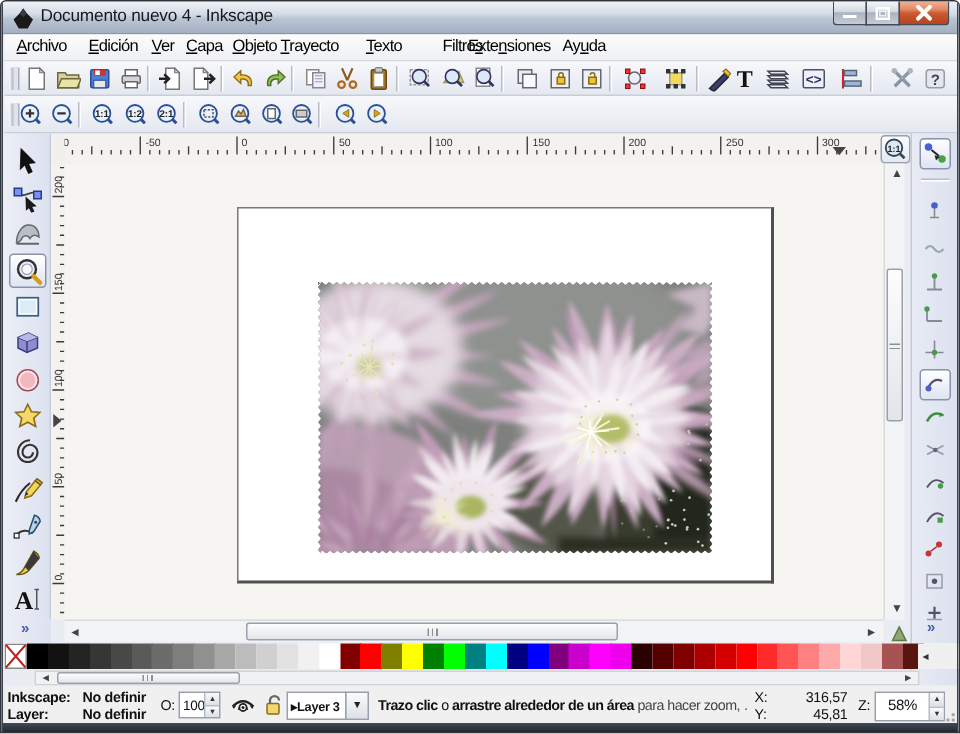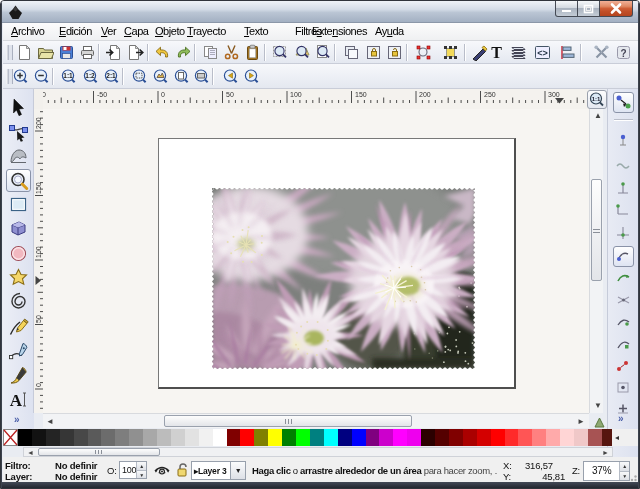--- a/index.html
+++ b/index.html
@@ -46,20 +46,21 @@
 .spin .up,.spin .dn{position:absolute;right:0;width:10px;height:50%;background:linear-gradient(#f8f9fa,#dde0e6);border-left:1px solid #b6bcc6;font-size:5px;color:#333;text-align:center;line-height:8px}
 .spin .dn{bottom:0;border-top:1px solid #b6bcc6}
 #msg{letter-spacing:-0.35px;white-space:nowrap}
 </style></head><body>
 <div id="win">
 <div id="title" class="abs">
       <svg class="abs" style="left:7px;top:4px" width="15" height="15" viewBox="0 0 15 15">
         <path d="M7.5,0.5 L10,4 L14,8 L10.5,14 L4.5,14 L1,8 L5,4 Z" fill="#1a1a1a"></path>
         <path d="M7.5,1 L5.2,4.4 L7.5,6.5 L9.8,4.4 Z" fill="#3a3a3a"></path>
       </svg>
+      <span class="abs txt">Documento nuevo 4 - Inkscape</span>
       <div class="capbtn abs" id="bmin"><svg width="21" height="15">
           <path d="M6,10 h9" stroke="#fff" stroke-width="2"></path>
         </svg></div>
       <div class="capbtn abs" id="bmax"><svg width="21" height="15">
           <rect x="6.5" y="4.5" width="8" height="7" fill="none" stroke="#fff" stroke-width="1.6"></rect>
           <rect x="8.5" y="6.5" width="4" height="3" fill="none" stroke="#eee" stroke-width="1"></rect>
         </svg></div>
       <div class="capbtn abs" id="bclose"><svg width="32" height="15">
           <path d="M12,3.5 L20,11.5 M20,3.5 L12,11.5" stroke="#fff" stroke-width="2.6" stroke-linecap="round"></path>
         </svg></div>
@@ -738,21 +739,21 @@
       <div class="abs" style="left:598.8px;top:0;width:14.4px;height:17px;background:#57160f"></div>
       <div class="abs" style="left:609px;top:0;width:27px;height:17px;background:#f0f0f0;color:#333;font-size:8px;padding:4px 0 0 3px">◂</div>
     </div>
     <div id="palscroll" class="abs">
       <div class="sbarrow abs" style="left:3px;top:0;font-size:7px;line-height:9px">◄</div>
       <div class="sbthumb abs" style="left:14px;top:0px;width:122px;height:8px"></div>
       <div class="hgrip abs" style="left:71px;top:2px;height:4px"></div>
       <div class="sbarrow abs" style="right:3px;top:0;font-size:7px;line-height:9px">►</div>
     </div>
     <div id="status" class="abs">
-      <b class="abs" style="left:2px;top:3px">Filtro:</b>
+      <b class="abs" style="left:2px;top:3px">Inkscape:</b>
       <b class="abs" style="left:52px;top:3px">No definir</b>
       <b class="abs" style="left:2px;top:14px">Layer:</b>
       <b class="abs" style="left:52px;top:14px">No definir</b>
       <span class="abs" style="left:104px;top:8px">O:</span>
       <div class="spin abs" style="left:116px;top:4px;width:28px;height:18px">
         <span class="abs" style="left:2px;top:3px">100</span>
         <div class="up">▲</div>
         <div class="dn">▼</div>
       </div>
       <svg class="abs" style="left:151px;top:6px" width="16" height="14" viewBox="0 0 16 14">
@@ -762,28 +763,28 @@
         <circle cx="8" cy="8.6" r="1" fill="#222"></circle>
       </svg>
       <svg class="abs" style="left:172px;top:5px" width="14" height="16" viewBox="0 0 14 16">
         <rect x="3" y="7" width="8" height="7" rx="1" fill="#f0d870" stroke="#8a6d14"></rect>
         <path d="M5,7 V5 a3,3 0 0 1 6,0" fill="none" stroke="#666" stroke-width="1.5"></path>
       </svg>
       <div class="abs" style="left:188px;top:4px;width:40px;height:19px;background:#fff;border:1px solid #98a0ac;overflow:hidden">
         <span class="abs" style="left:2px;top:4px;font-size:8.5px;font-weight:bold;white-space:nowrap">▸Layer 3</span>
       </div>
       <div class="abs" style="left:227px;top:4px;width:16px;height:19px;background:linear-gradient(#fafbfc,#dde0e6);border:1px solid #98a0ac;text-align:center;font-size:7px;color:#222;line-height:18px">▼</div>
-      <span id="msg" class="abs" style="left:249px;top:8px;width:246px;overflow:hidden;display:inline-block"><b>Haga clic</b> o <b>arrastre alrededor de un área</b> <span style="color:#444">para hacer zoom, …</span></span>
+      <span id="msg" class="abs" style="left:249px;top:8px;width:246px;overflow:hidden;display:inline-block"><b>Trazo clic</b> o <b>arrastre alrededor de un área</b> <span style="color:#444">para hacer zoom, …</span></span>
       <span class="abs" style="left:500px;top:3px">X:</span>
-      <span class="abs" style="left:522px;top:3px;width:40px;text-align:left">316,57</span>
+      <span class="abs" style="left:522px;top:3px;width:40px;text-align:right">316,57</span>
       <span class="abs" style="left:500px;top:14px">Y:</span>
       <span class="abs" style="left:522px;top:14px;width:40px;text-align:right">45,81</span>
       <span class="abs" style="left:569px;top:8px">Z:</span>
       <div class="spin abs" style="left:580px;top:4px;width:47px;height:20px;font-size:10px">
-        <span class="abs" style="left:8px;top:3px">37%</span>
+        <span class="abs" style="left:8px;top:3px">58%</span>
         <div class="up">▲</div>
         <div class="dn">▼</div>
       </div>
       <svg class="abs" style="right:1px;bottom:1px" width="12" height="12">
         <g fill="#aaa">
           <circle cx="9.5" cy="2.5" r="1.2"></circle>
           <circle cx="9.5" cy="6" r="1.2"></circle>
           <circle cx="9.5" cy="9.5" r="1.2"></circle>
           <circle cx="6" cy="6" r="1.2"></circle>
           <circle cx="6" cy="9.5" r="1.2"></circle>

